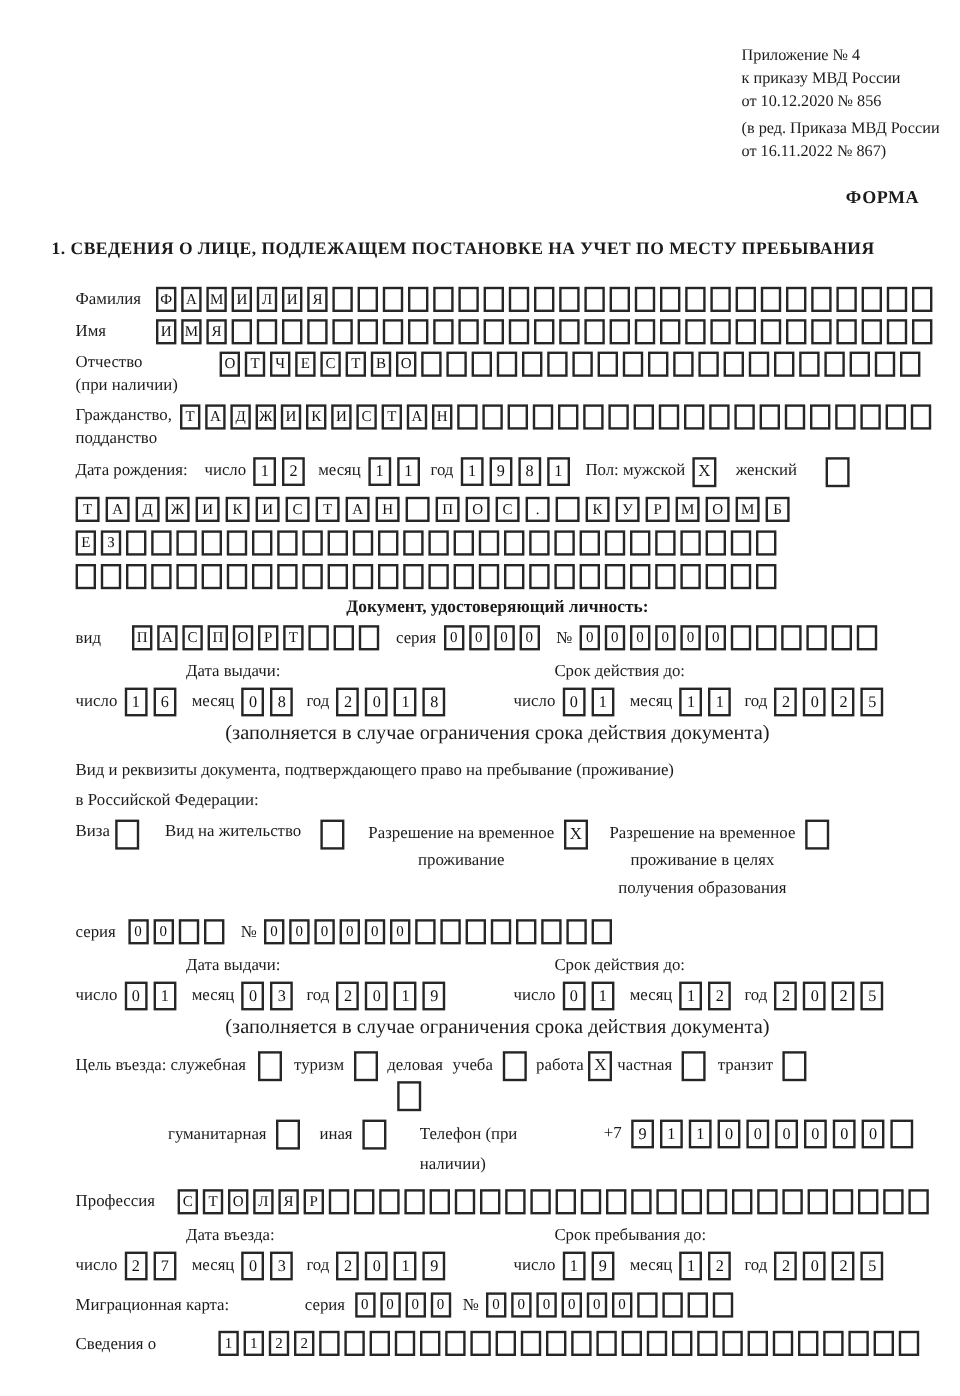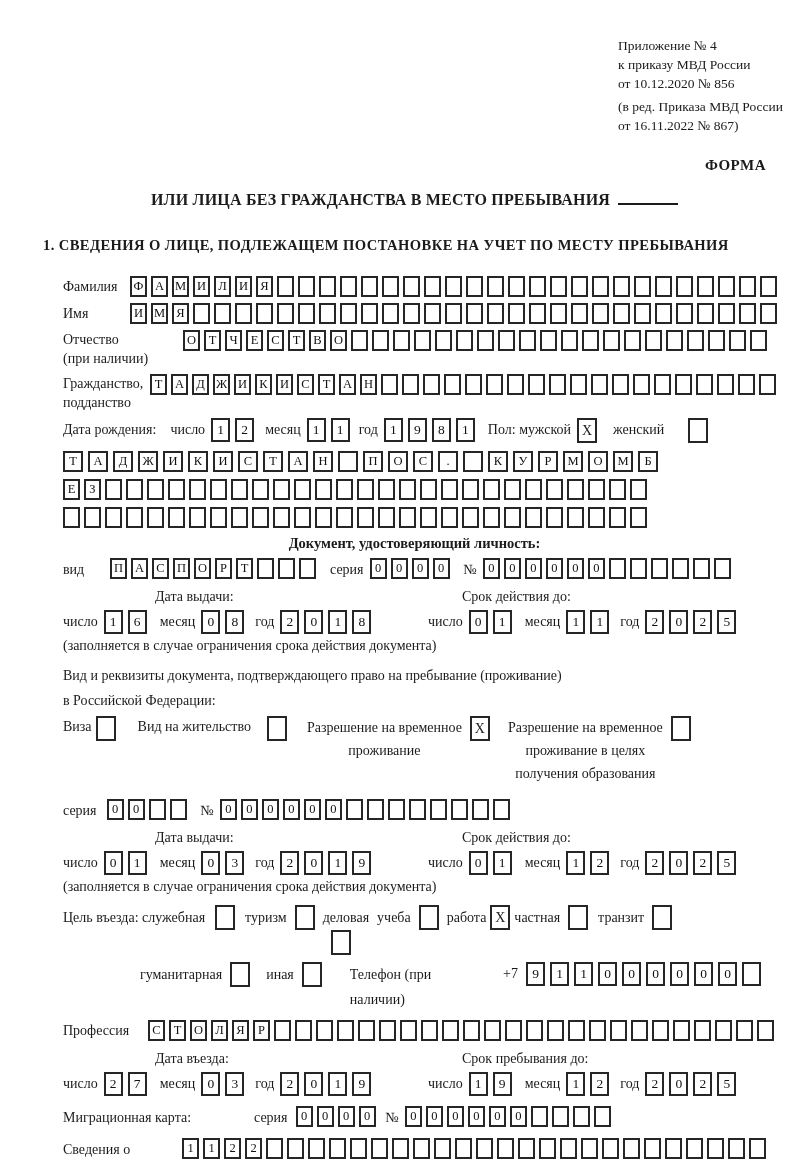--- a/index.html
+++ b/index.html
@@ -52,21 +52,21 @@
   .center-bold{ text-align:center; font-weight:bold; font-size:14.5px; margin-top:9px; }
 
   
   .dates{ display:flex; margin-top:7px; }
   .dates .col-l{ width:345px; flex:0 0 auto; }
   .dates .col-r{ flex:1 1 auto; }
   .date-head{ margin-bottom:5px; }
   .date-head.hl{ margin-left:92px; }
   .date-head.hr{ margin-left:54px; }
   .date-vals{ display:flex; align-items:flex-start; }
-  .note{ text-align:left; font-size:14px; margin-top:4px; }
+  .note{ text-align:center; font-size:17px; margin-top:4px; }
 
   .plain{ margin-top:10px; line-height:23px; }
 
   
   .res-opts{ display:flex; align-items:flex-start; margin-top:4px; }
   .res-opt{ display:flex; align-items:flex-start; }
   .res-opt .txt{ line-height:21px; }
   .res-opt .txt.multi{ text-align:center; line-height:23px; }
   .res-opt .checkbox{ margin-left:8px; }
 
@@ -84,21 +84,20 @@
   <div>Приложение № 4</div>
   <div>к приказу МВД России</div>
   <div>от 10.12.2020 № 856</div>
   <div class="rev">(в ред. Приказа МВД России</div>
   <div>от 16.11.2022 № 867)</div>
 </div>
 
 <div class="form-label">ФОРМА</div>
 
 <div class="title">
-  <div><span>ИЛИ ЛИЦА БЕЗ ГРАЖДАНСТВА В МЕСТО ПРЕБЫВАНИЯ</span><span class="blank"></span></div>
 </div>
 
 <div class="sec-heading">1. СВЕДЕНИЯ О ЛИЦЕ, ПОДЛЕЖАЩЕМ ПОСТАНОВКЕ НА УЧЕТ ПО МЕСТУ ПРЕБЫВАНИЯ</div>
 
 <div class="frow" style="margin-top:22px;">
   <div class="flabel" style="width:67px;">Фамилия</div>
   <div class="cells">
       <span class="cell">Ф</span>
       <span class="cell">А</span>
       <span class="cell">М</span>

